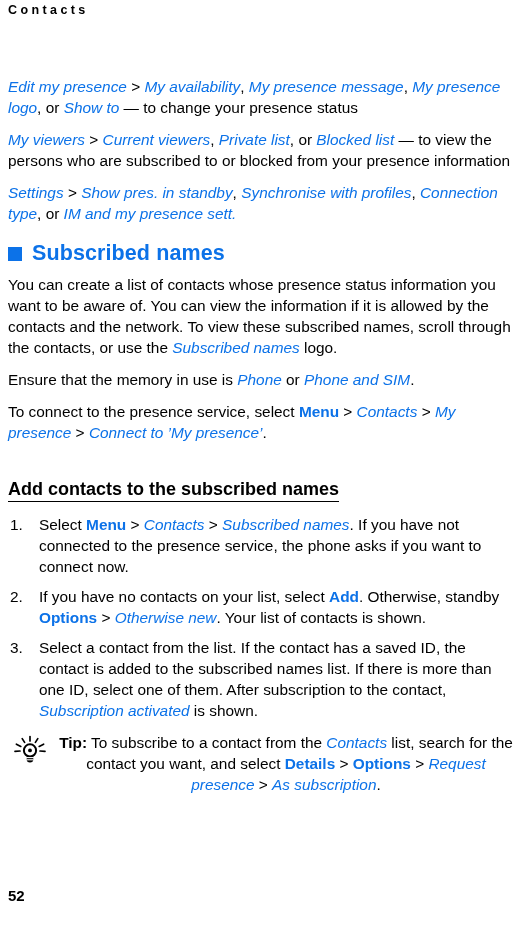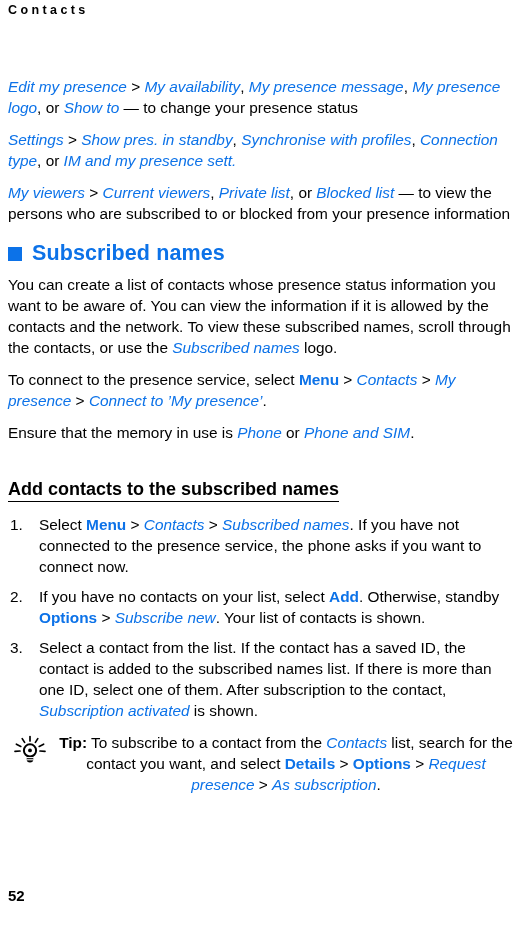--- a/index.html
+++ b/index.html
@@ -174,47 +174,47 @@
 <body>
 
 <div class="page">
 
   <div class="running-header">Contacts</div>
 
   <div class="content">
 
     <p class="body"><span class="ui">Edit my presence</span><span class="sep"> &gt; </span><span class="ui">My availability</span><span class="sep">, </span><span class="ui">My presence message</span><span class="sep">, </span><span class="ui">My presence logo</span><span class="sep">, or </span><span class="ui">Show to</span><span class="dash"> — to change your presence status</span></p>
 
+    <p class="body"><span class="ui">My viewers</span><span class="sep"> &gt; </span><span class="ui">Current viewers</span><span class="sep">, </span><span class="ui">Private list</span><span class="sep">, or </span><span class="ui">Blocked list</span><span class="dash"> — to view the persons who are subscribed to or blocked from your presence information</span></p>
+
     <p class="body"><span class="ui">Settings</span><span class="sep"> &gt; </span><span class="ui">Show pres. in standby</span><span class="sep">, </span><span class="ui">Synchronise with profiles</span><span class="sep">, </span><span class="ui">Connection type</span><span class="sep">, or </span><span class="ui">IM and my presence sett.</span></p>
-
-    <p class="body"><span class="ui">My viewers</span><span class="sep"> &gt; </span><span class="ui">Current viewers</span><span class="sep">, </span><span class="ui">Private list</span><span class="sep">, or </span><span class="ui">Blocked list</span><span class="dash"> — to view the persons who are subscribed to or blocked from your presence information</span></p>
 
     <div class="section-heading">
       <span class="section-bullet"></span>
       <span class="section-title">Subscribed names</span>
     </div>
 
     <p class="body"><span>You can create a list of contacts whose presence status information you want to be aware of. You can view the information if it is allowed by the contacts and the network. To view these subscribed names, scroll through the contacts, or use the </span><span class="ui">Subscribed names</span><span> logo.</span></p>
 
+    <p class="body"><span>Ensure that the memory in use is </span><span class="ui">Phone</span><span> or </span><span class="ui">Phone and SIM</span><span>.</span></p>
+
     <p class="body"><span>To connect to the presence service, select </span><span class="cmd">Menu</span><span class="sep"> &gt; </span><span class="ui">Contacts</span><span class="sep"> &gt; </span><span class="ui">My presence</span><span class="sep"> &gt; </span><span class="ui">Connect to ’My presence’</span><span>.</span></p>
-
-    <p class="body"><span>Ensure that the memory in use is </span><span class="ui">Phone</span><span> or </span><span class="ui">Phone and SIM</span><span>.</span></p>
 
     <div class="subsection-wrap">
       <span class="subsection-heading">Add contacts to the subscribed names</span>
     </div>
 
     <ol class="steps">
 
       <li>
         <span class="num">1.</span><span>Select </span><span class="cmd">Menu</span><span class="sep"> &gt; </span><span class="ui">Contacts</span><span class="sep"> &gt; </span><span class="ui">Subscribed names</span><span>. If you have not connected to the presence service, the phone asks if you want to connect now.</span>
       </li>
 
       <li>
-        <span class="num">2.</span><span>If you have no contacts on your list, select </span><span class="cmd">Add</span><span>. Otherwise, standby </span><span class="cmd">Options</span><span class="sep"> &gt; </span><span class="ui">Subscribe new</span><span>. Your list of contacts is shown.</span>
+        <span class="num">2.</span><span>If you have no contacts on your list, select </span><span class="cmd">Add</span><span>. Otherwise, standby </span><span class="cmd">Options</span><span class="sep"> &gt; </span><span class="ui">Otherwise new</span><span>. Your list of contacts is shown.</span>
       </li>
 
       <li>
         <span class="num">3.</span><span>Select a contact from the list. If the contact has a saved ID, the contact is added to the subscribed names list. If there is more than one ID, select one of them. After subscription to the contact, </span><span class="ui">Subscription activated</span><span> is shown.</span>
       </li>
 
     </ol>
 
     <div class="tip">
 

